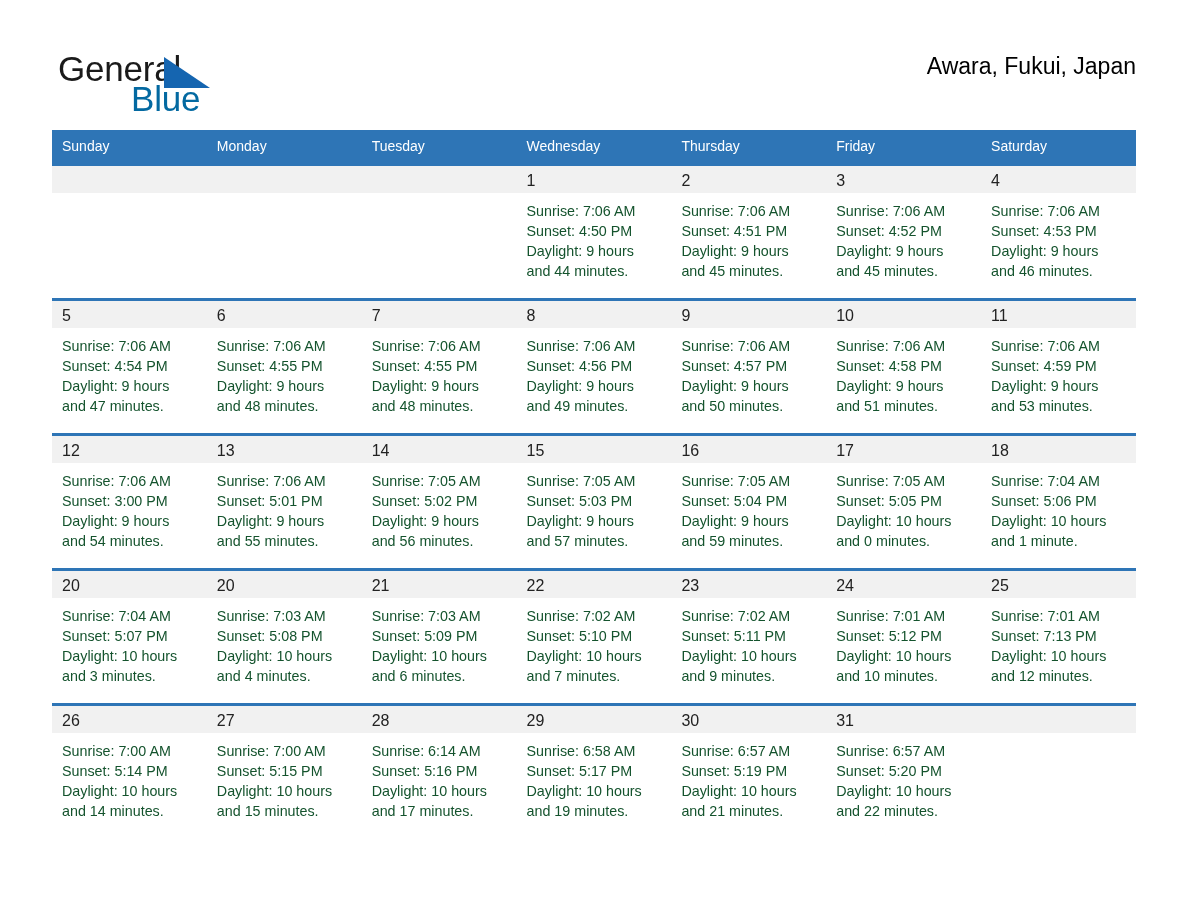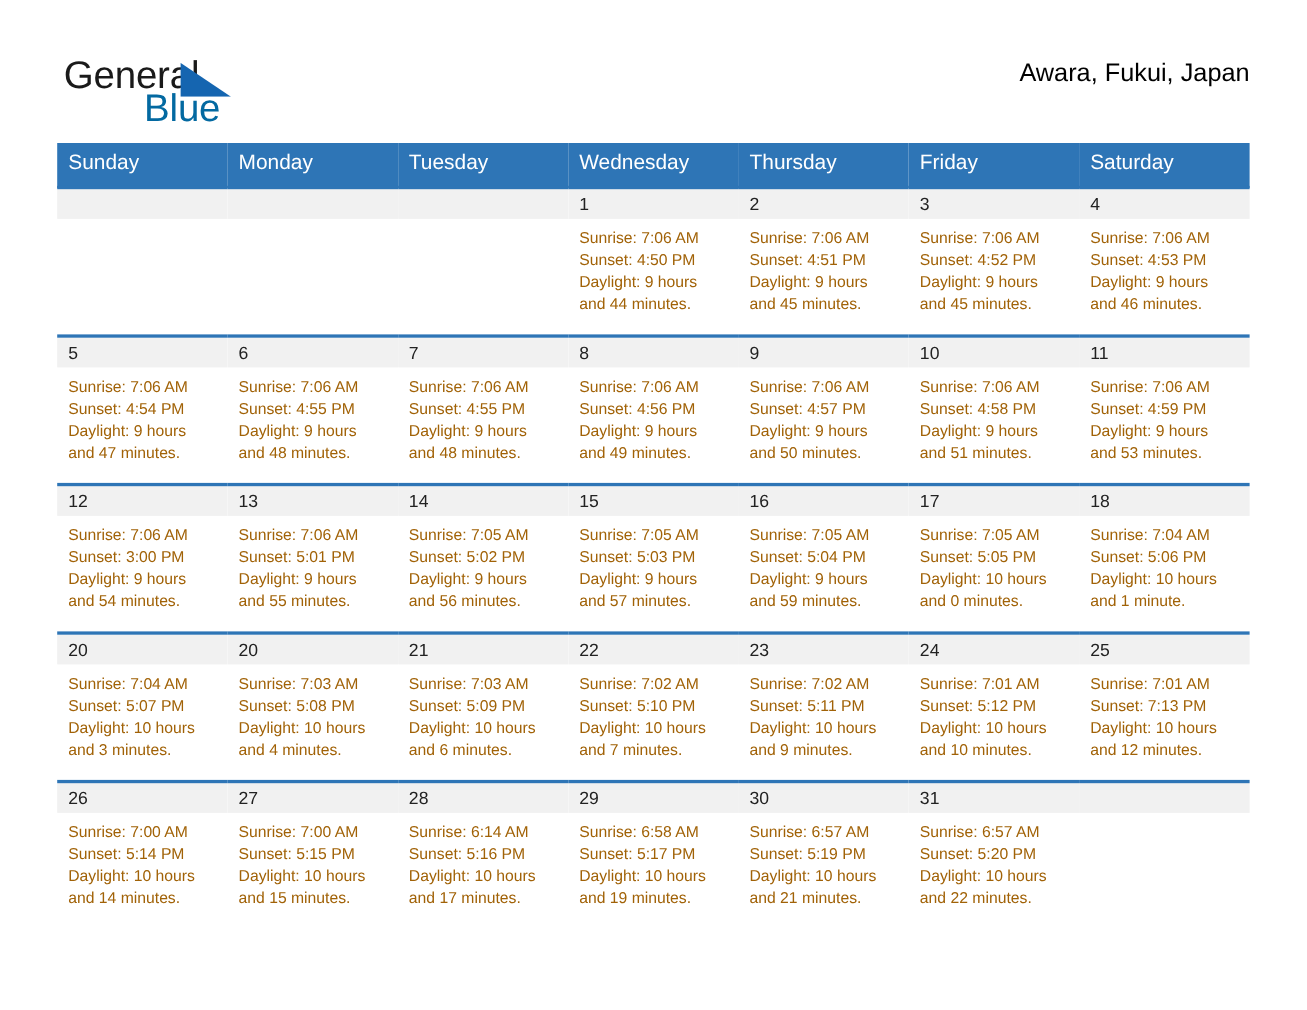--- a/index.html
+++ b/index.html
@@ -89,21 +89,21 @@
     margin: 14px 52px 0 52px;
     width: 1084px;
     border-collapse: collapse;
     table-layout: fixed;
   }
   .calendar col { width: 154.85px; }
 
   thead th {
     background: #2e75b6;
     color: #ffffff;
-    font-size: 19px;
+    font-size: 14px;
     font-weight: 400;
     text-align: left;
     padding: 8px 0 9px 10px;
     height: 31px;
     border: none;
   }
 
   tbody tr.week {
     border-top: 3px solid #2e75b6;
   }
@@ -120,21 +120,21 @@
     font-size: 16px;
     color: #222222;
     padding: 3px 0 0 10px;
     line-height: 23px;
   }
   .daynum.blank { color: transparent; }
   .details {
     padding: 8px 8px 0 10px;
     font-size: 14.3px;
     line-height: 20px;
-    color: #a16207;
+    color: #14532d;
   }
   .details div { white-space: nowrap; }
 </style>
 </head>
 <body>
 
 <div class="page">
 
   <div class="header">
 

